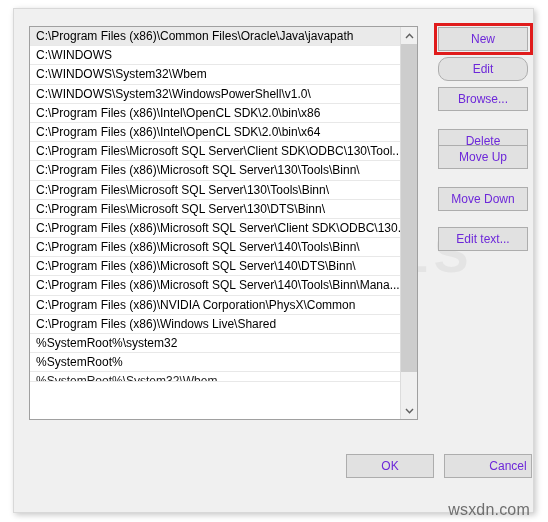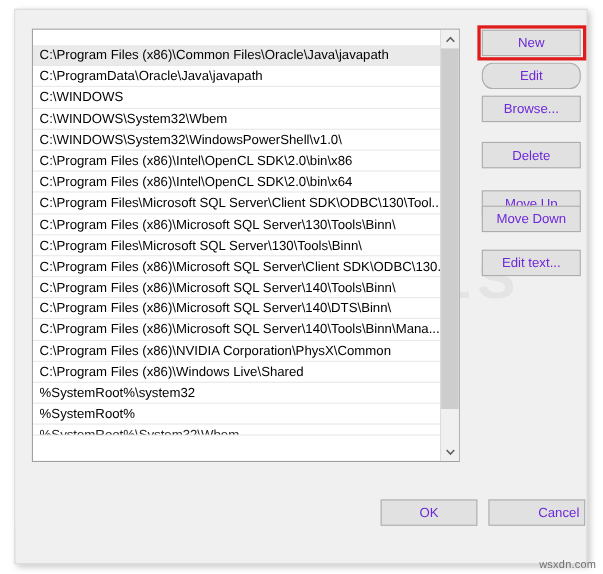--- a/index.html
+++ b/index.html
@@ -78,21 +78,20 @@
     border: 1px solid #a0a0a0;
     overflow: hidden;
   }
 
   .list-inner {
     position: absolute;
     left: 0; top: 0;
     width: 370px;
     height: 100%;
     overflow: hidden;
-    margin-top: 14px;
   }
 
   .list-row {
     height: 19.2px;
     line-height: 19.2px;
     padding-left: 6px;
     font-size: 12px;
     color: #000000;
     white-space: nowrap;
     overflow: hidden;
@@ -165,21 +164,21 @@
     cursor: default;
     white-space: nowrap;
   }
 
   .side-btn { left: 424px; }
 
   .btn-new       { top: 18px; }
   .btn-edit      { top: 48px; border-radius: 10px; }
   .btn-browse    { top: 78px; }
   .btn-delete    { top: 108px; margin-top: 12px; }
-  .btn-moveup    { top: 164px; }
+  .btn-moveup    { top: 136px; }
   .btn-movedown  { top: 178px; }
   .btn-edittext  { top: 218px; }
 
   .highlight-box {
     position: absolute;
     left: 420px;
     top: 14px;
     width: 99px;
     height: 32px;
     border: 3px solid #e01b1b;
@@ -199,52 +198,52 @@
     font-weight: bold;
     color: rgba(180,180,180,0.18);
     letter-spacing: 6px;
     pointer-events: none;
     user-select: none;
     white-space: nowrap;
   }
 
   .wm-corner {
     position: absolute;
-    right: 6px;
+    right: 18px;
     bottom: 3px;
-    font-size: 10px;
+    font-size: 16px;
     color: #6f6f6f;
     letter-spacing: 0.2px;
     user-select: none;
   }
 </style>
 </head>
 <body>
 
 <div id="screen">
 
   <div class="dialog">
 
 
     <div class="dialog-body">
 
       <div class="wm-center">APPUALS</div>
 
       <div class="listbox">
         <div class="list-inner" id="list-inner">
             <div class="list-row selected">C:\Program Files (x86)\Common Files\Oracle\Java\javapath</div>
-            <div class="list-row">C:\ProgramData\Oracle\Java\javapath</div>
             <div class="list-row">C:\WINDOWS</div>
             <div class="list-row">C:\WINDOWS\System32\Wbem</div>
             <div class="list-row">C:\WINDOWS\System32\WindowsPowerShell\v1.0\</div>
             <div class="list-row">C:\Program Files (x86)\Intel\OpenCL SDK\2.0\bin\x86</div>
             <div class="list-row">C:\Program Files (x86)\Intel\OpenCL SDK\2.0\bin\x64</div>
             <div class="list-row">C:\Program Files\Microsoft SQL Server\Client SDK\ODBC\130\Tool...</div>
             <div class="list-row">C:\Program Files (x86)\Microsoft SQL Server\130\Tools\Binn\</div>
             <div class="list-row">C:\Program Files\Microsoft SQL Server\130\Tools\Binn\</div>
+            <div class="list-row">C:\Program Files\Microsoft SQL Server\130\DTS\Binn\</div>
             <div class="list-row">C:\Program Files (x86)\Microsoft SQL Server\Client SDK\ODBC\130...</div>
             <div class="list-row">C:\Program Files (x86)\Microsoft SQL Server\140\Tools\Binn\</div>
             <div class="list-row">C:\Program Files (x86)\Microsoft SQL Server\140\DTS\Binn\</div>
             <div class="list-row">C:\Program Files (x86)\Microsoft SQL Server\140\Tools\Binn\Mana...</div>
             <div class="list-row">C:\Program Files (x86)\NVIDIA Corporation\PhysX\Common</div>
             <div class="list-row">C:\Program Files (x86)\Windows Live\Shared</div>
             <div class="list-row">%SystemRoot%\system32</div>
             <div class="list-row">%SystemRoot%</div>
             <div class="list-row clipped">%SystemRoot%\System32\Wbem</div>
           </div>

